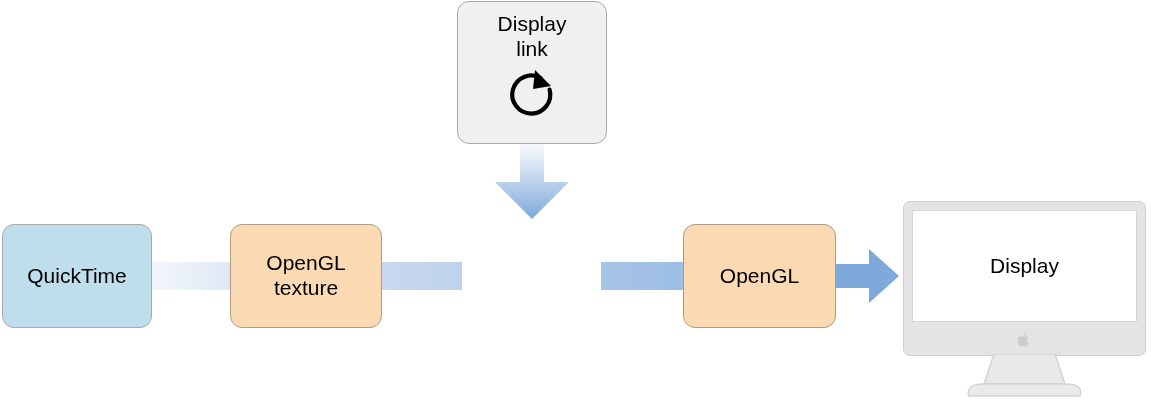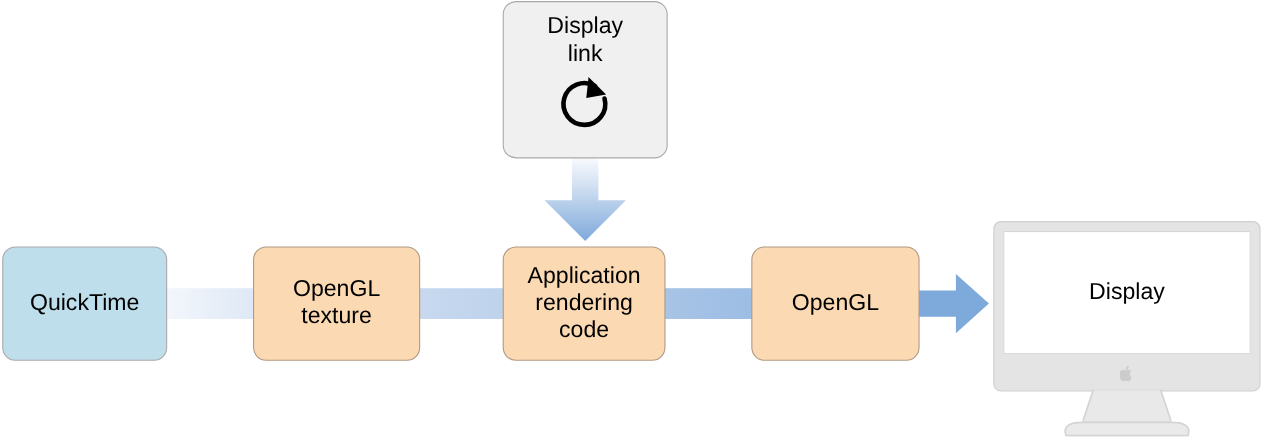--- a/index.html
+++ b/index.html
@@ -188,27 +188,20 @@
     <span>QuickTime</span>
   </div>
 
   <div class="node node-orange" id="node-texture">
     <span>
       <span>OpenGL</span><br>
       <span>texture</span>
     </span>
   </div>
 
-  <div class="node node-orange" id="node-apprender">
-    <span>
-      <span>Application</span><br>
-      <span>rendering</span><br>
-      <span>code</span>
-    </span>
-  </div>
 
   <div class="node node-orange" id="node-processing">
     <span>
       <span>OpenGL</span><br>
     </span>
   </div>
 
   <div class="node node-gray" id="node-displaylink">
     <span class="dl-label">
       <span>Display</span><br>

